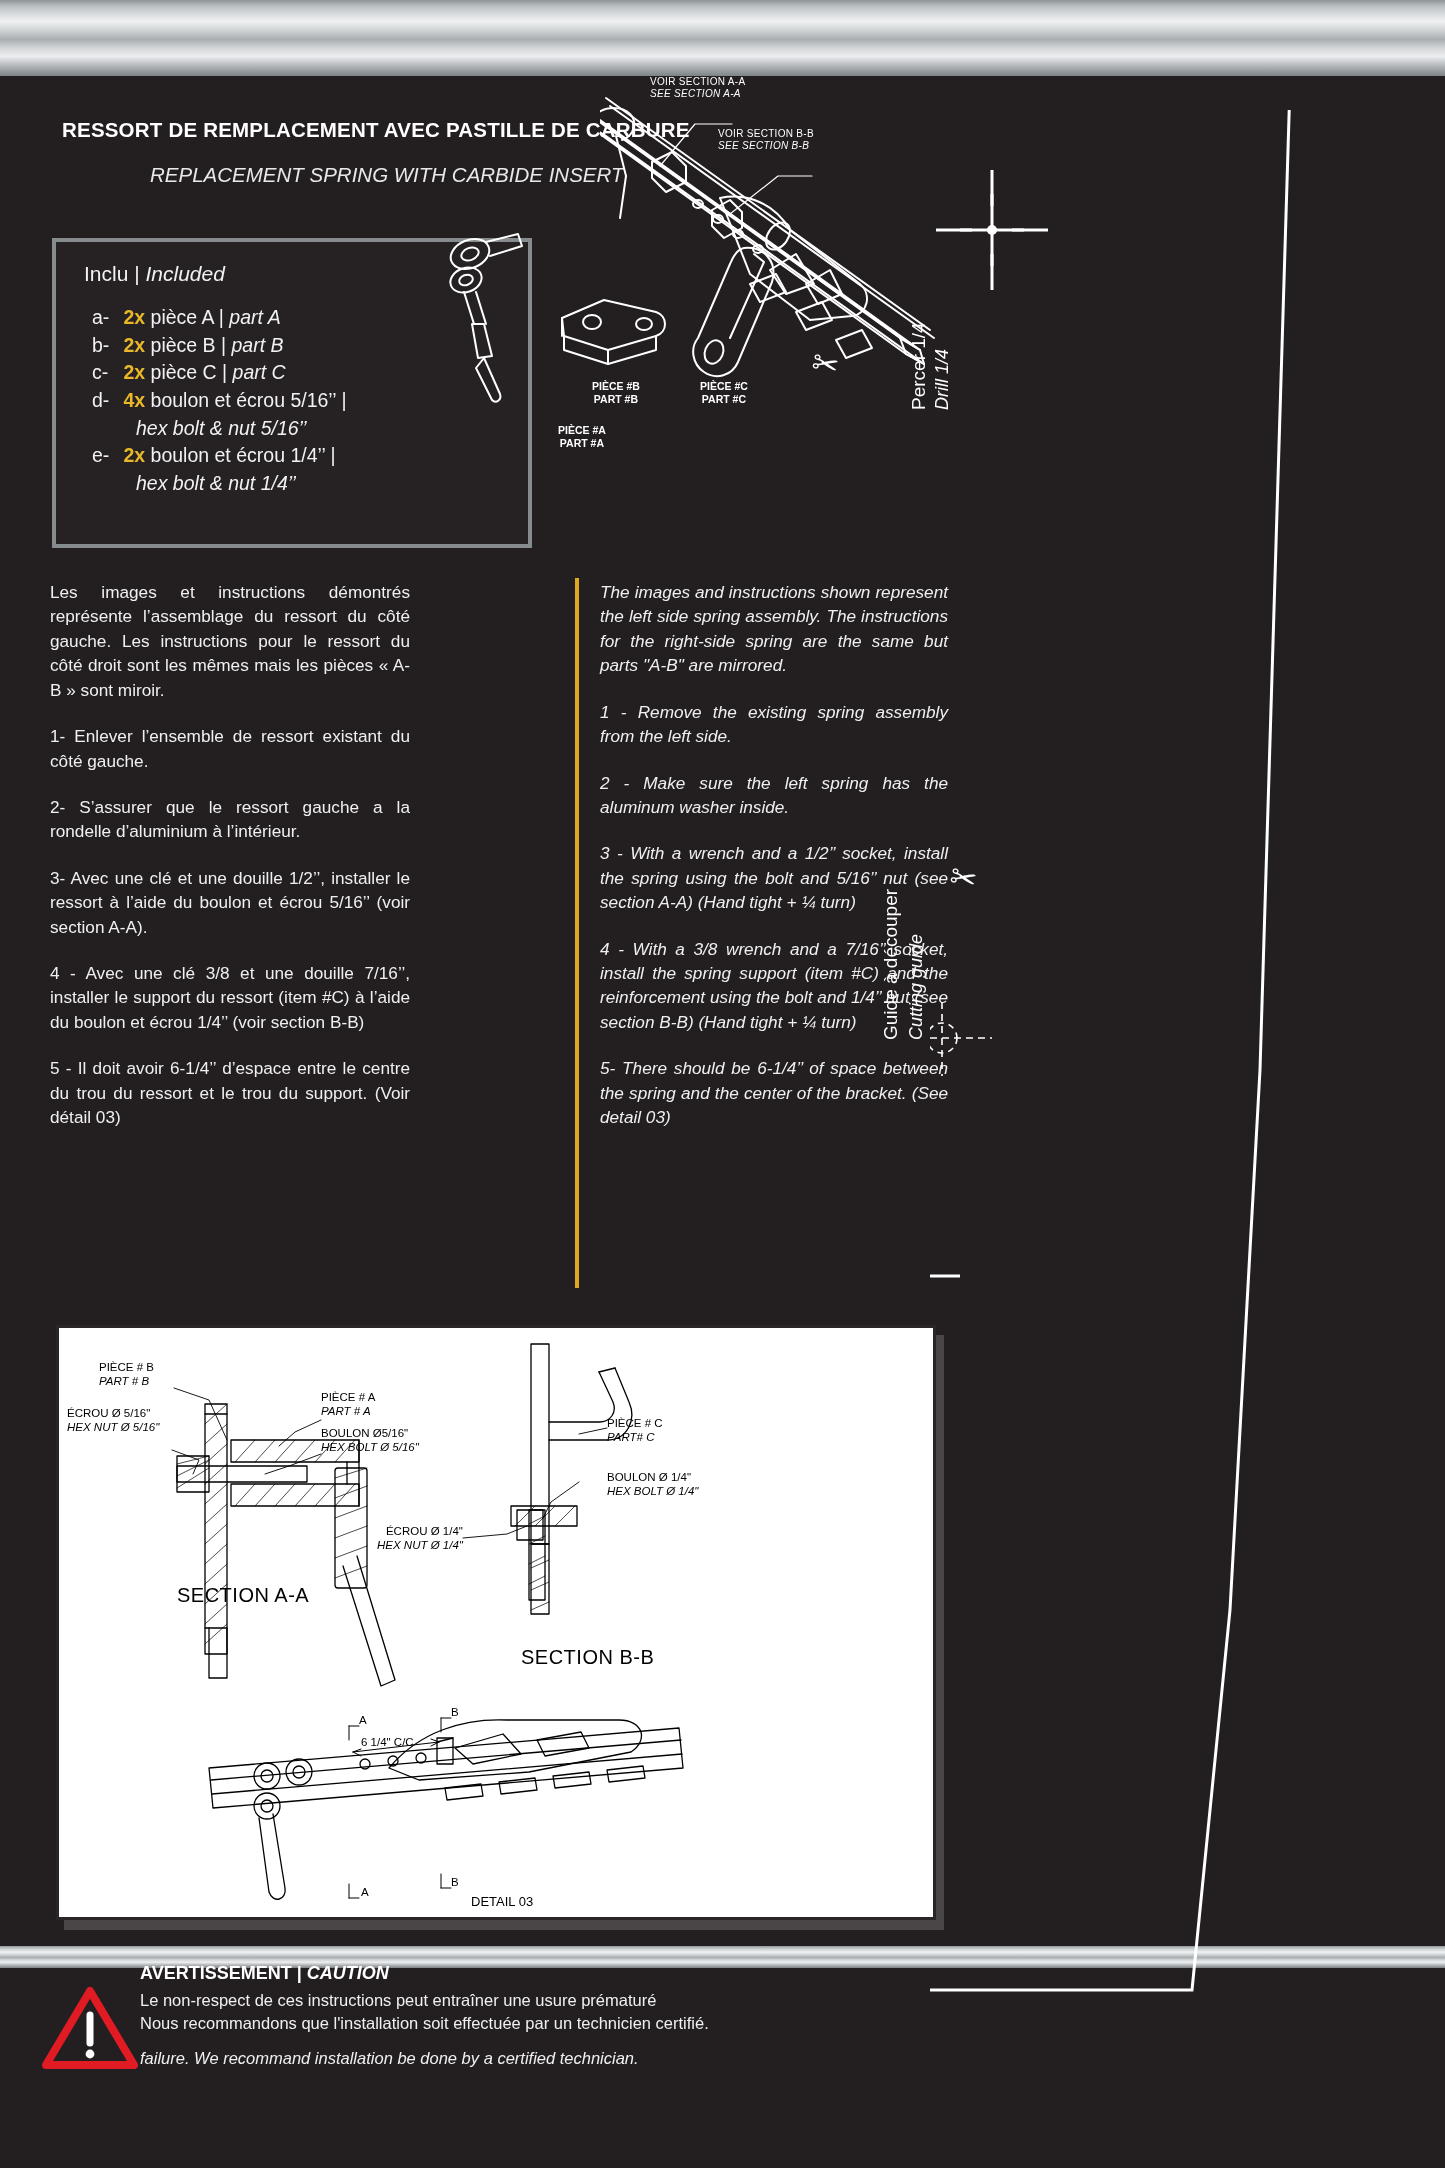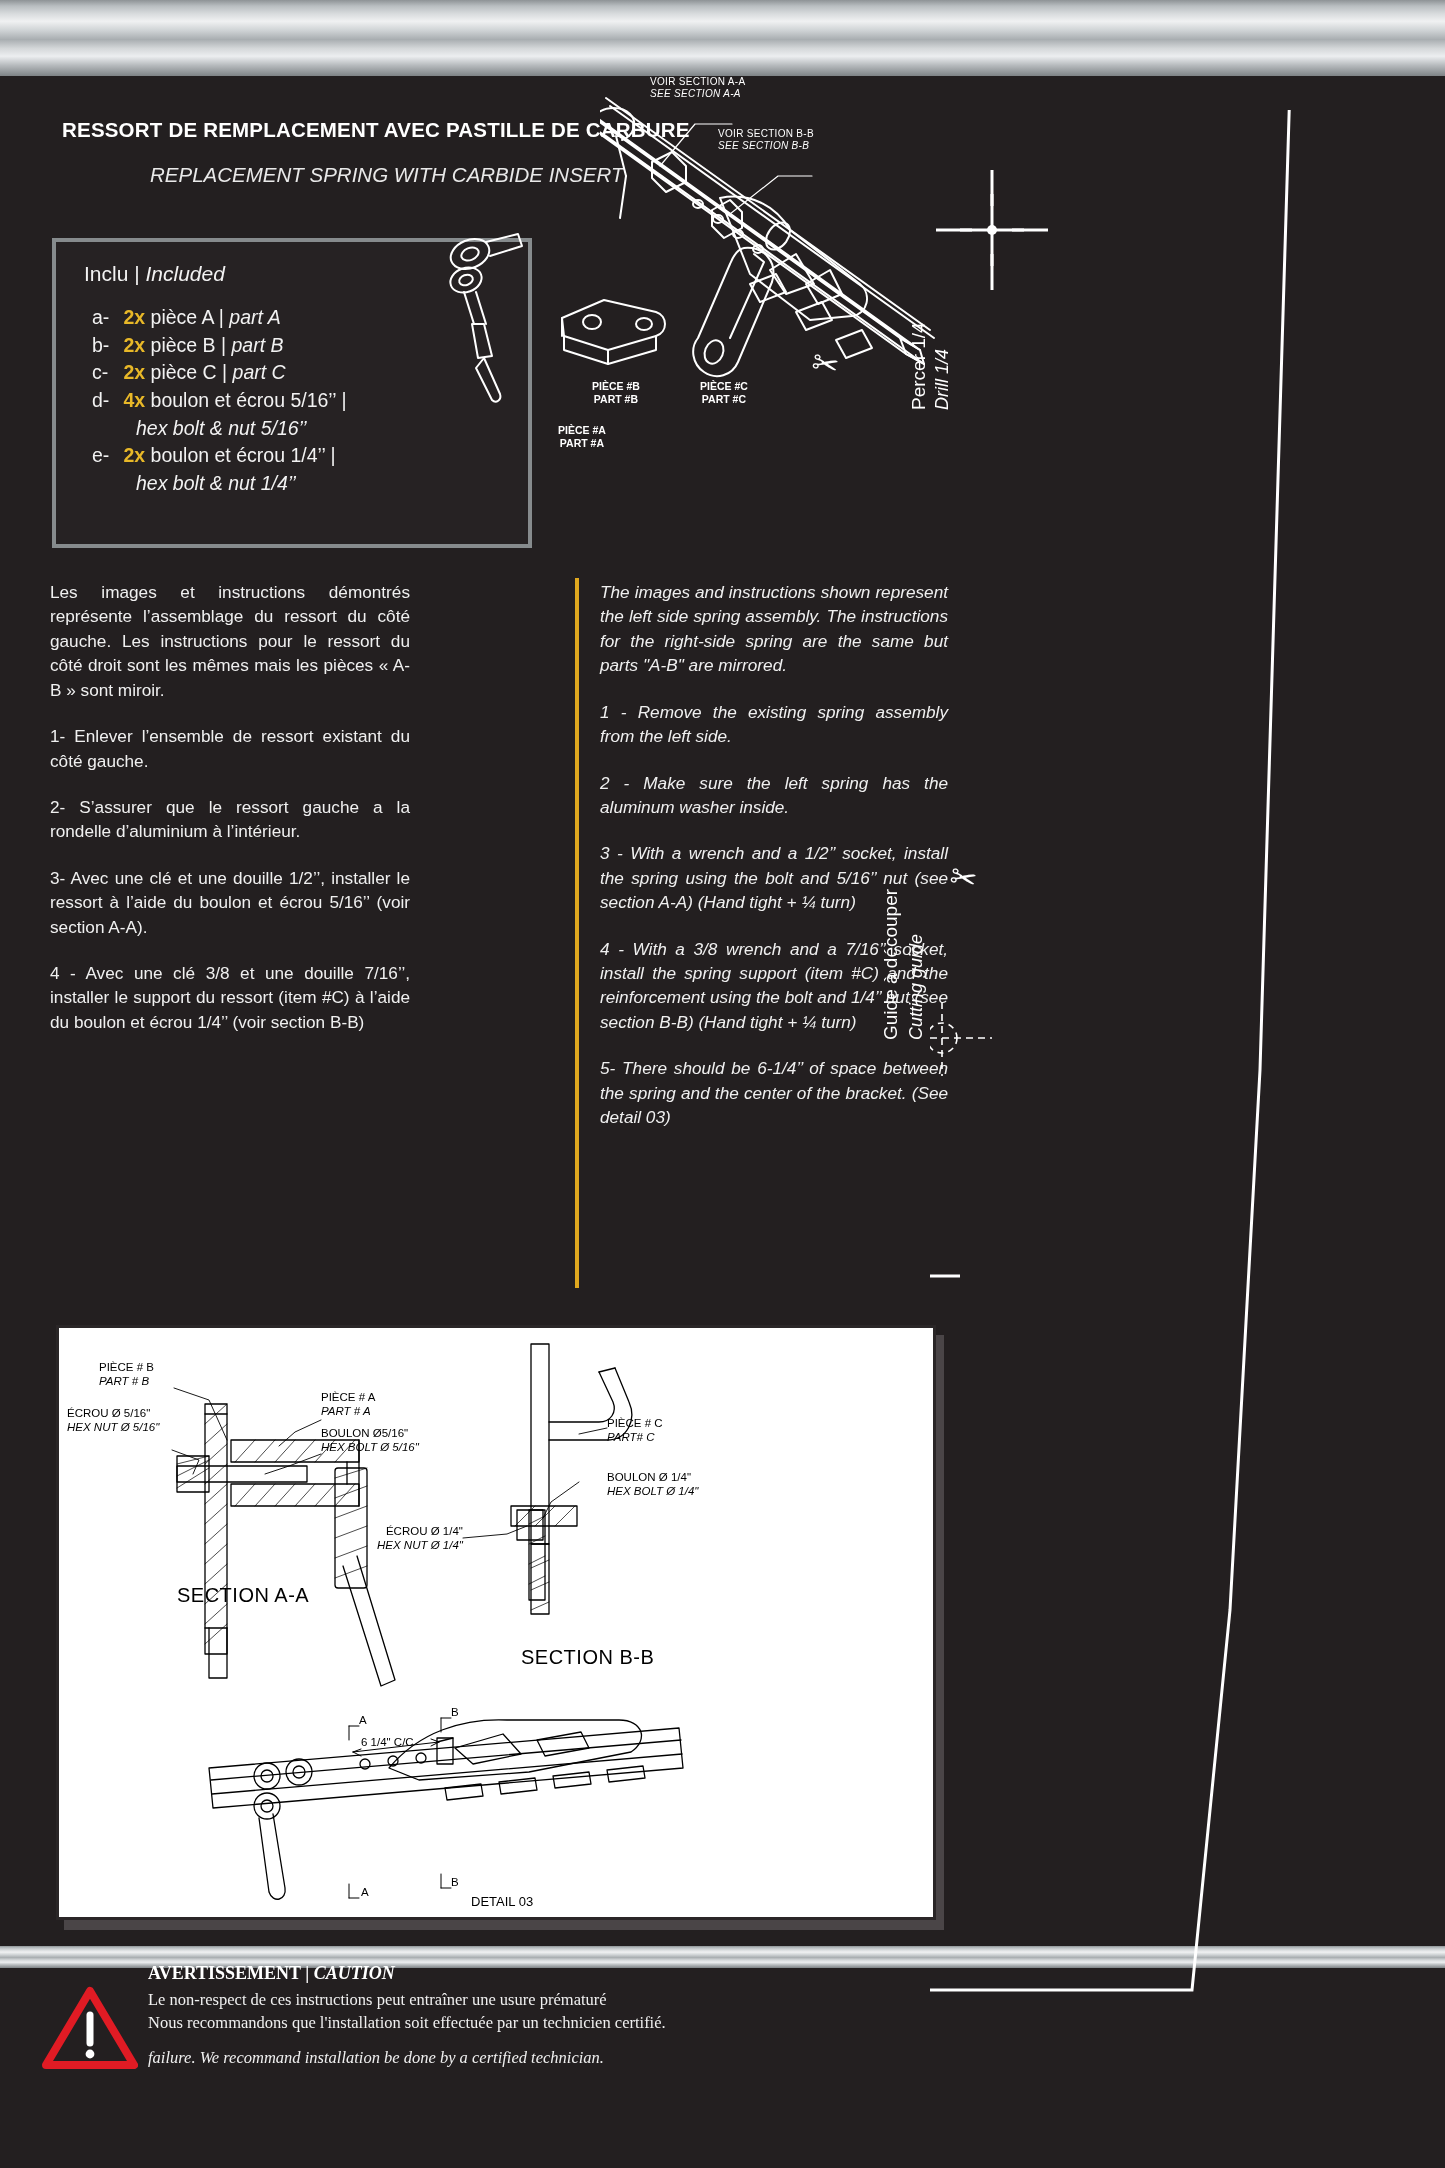--- a/index.html
+++ b/index.html
@@ -205,23 +205,22 @@
   .scissors {
     position: absolute;
     font-size: 32px;
     color: #ffffff;
     line-height: 1;
   }
 
   
   .caution {
     position: absolute;
-    left: 148px; top: 1963px;
+    left: 140px; top: 1963px;
     width: 760px;
-    font-family: Liberation Serif, serif;
   }
   .caution-title {
     font-size: 18px;
     font-weight: bold;
     color: #ffffff;
     margin-bottom: 5px;
     white-space: nowrap;
   }
   .caution-title .en { font-style: italic; }
   .caution-fr {
@@ -407,20 +406,21 @@
   </div>
 
   <div class="divider-gold"></div>
 
   <div class="col-fr">
     <p>Les images et instructions démontrés représente l’assemblage du ressort du côté gauche. Les instructions pour le ressort du côté droit sont les mêmes mais les pièces « A-B » sont miroir.</p>
     <p>1- Enlever l’ensemble de ressort existant du côté gauche.</p>
     <p>2- S’assurer que le ressort gauche a la rondelle d’aluminium à  l’intérieur.</p>
     <p>3- Avec une clé et une douille 1/2’’, installer le ressort à l’aide du boulon et écrou  5/16’’ (voir section A-A).</p>
     <p>4 - Avec une clé 3/8 et une douille 7/16’’, installer le support du ressort (item #C) à l’aide du boulon et écrou 1/4’’ (voir section B-B)</p>
+    <p>5 - Il doit avoir 6-1/4’’ d’espace entre le centre du trou du ressort et le trou du support. (Voir détail 03)</p>
   </div>
 
   <div class="col-en">
     <p>The images and instructions shown represent the left side spring assembly. The instructions for the right-side spring are the same but parts "A-B" are mirrored.</p>
     <p>1 - Remove the existing spring assembly from the left side.</p>
     <p>2 - Make sure the left spring has the aluminum washer inside.</p>
     <p>3 - With a wrench and a 1/2’’ socket, install the spring using the  bolt and 5/16’’ nut (see section A-A) (Hand tight + ¼ turn)</p>
     <p>4 - With a 3/8 wrench and a 7/16’’ socket, install the spring support (item #C) and the reinforcement using the bolt and 1/4’’ nut (see section B-B) (Hand tight + ¼ turn)</p>
     <p>5- There should be 6-1/4’’ of space between the spring and the center of the bracket. (See detail 03)</p>
   </div>

